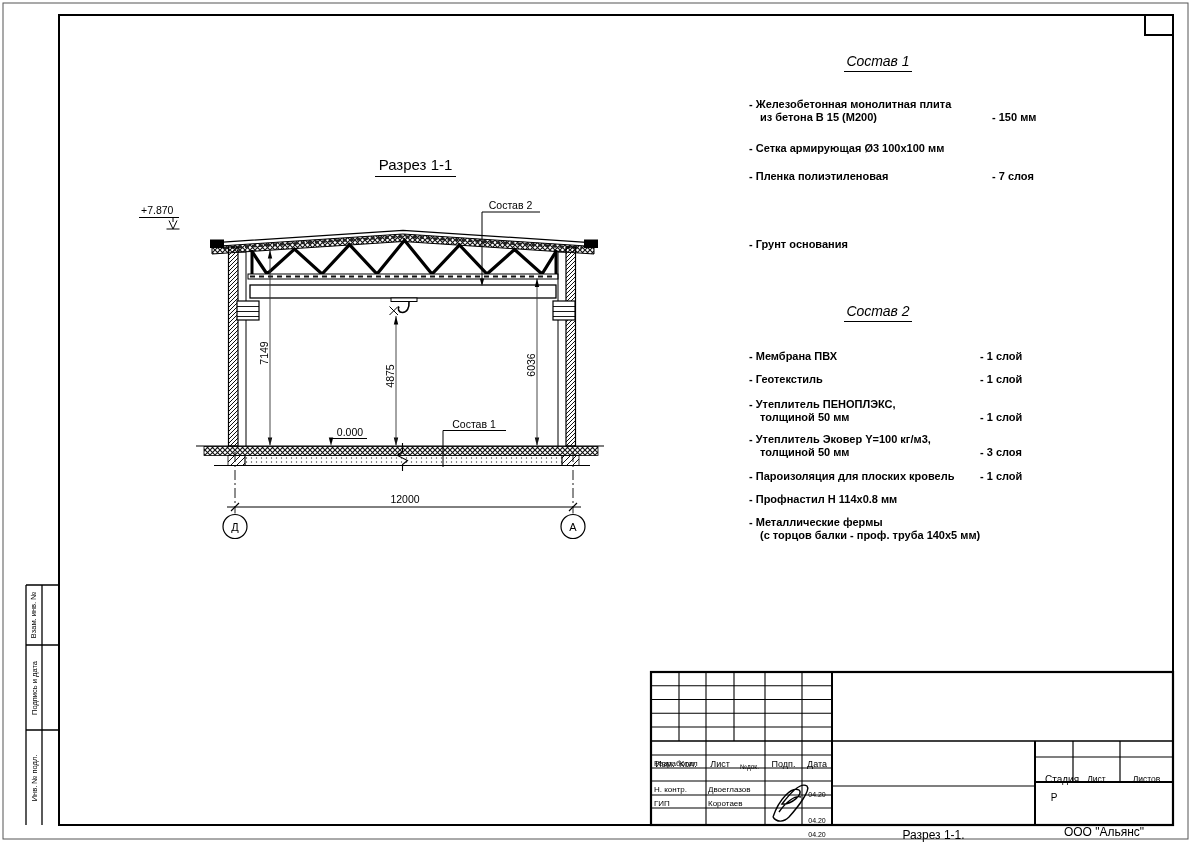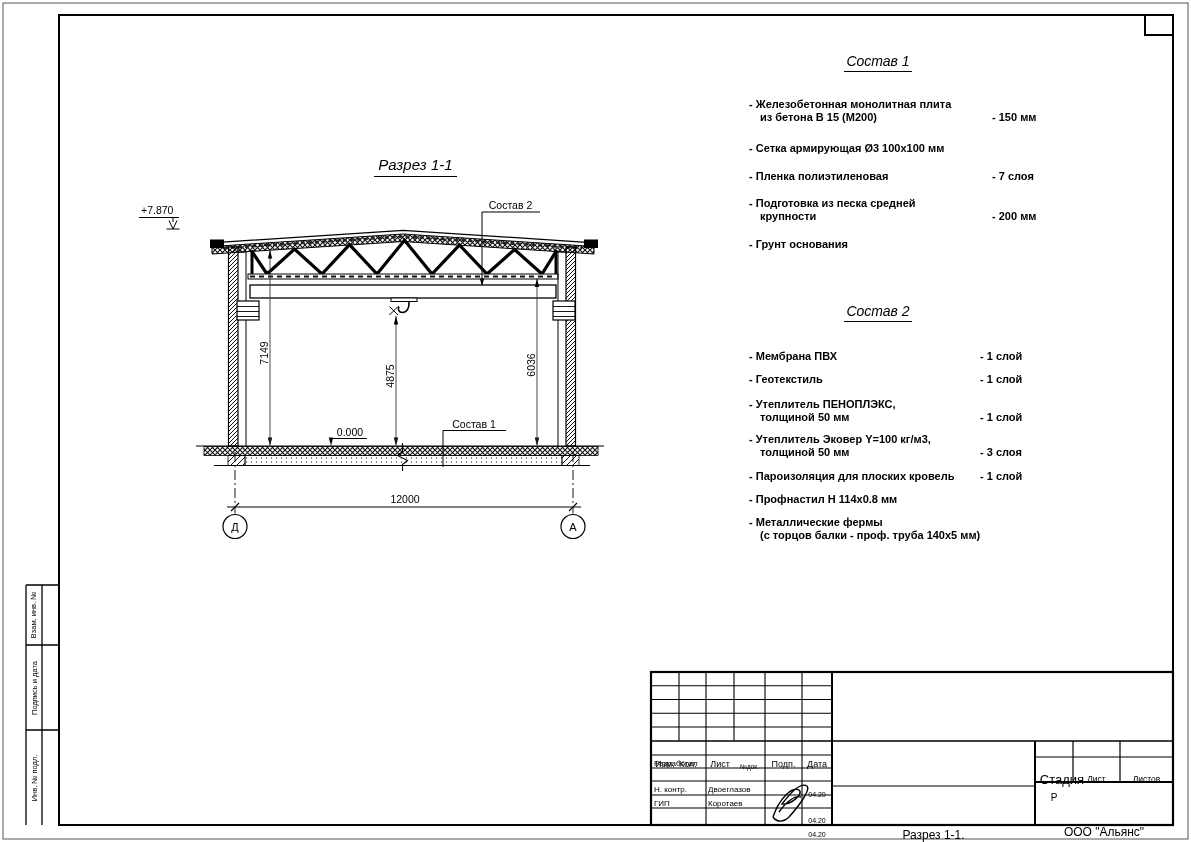--- a/index.html
+++ b/index.html
@@ -1,21 +1,21 @@
 <!DOCTYPE html>
 <html><head>
 <meta charset="utf-8">
 <style>
   html,body{margin:0;padding:0;background:#e8e8e8;}
   .page{position:relative;width:1191px;height:842px;background:#fff;
         font-family:"Liberation Sans",sans-serif;color:#000;overflow:hidden;}
   svg{position:absolute;left:0;top:0;}
   
   .dwg-title{position:absolute;left:363px;top:156px;width:105px;text-align:center;
-             font-size:15px;font-style:italic;}
+             font-size:15px;}
   .dwg-title span{border-bottom:1.3px solid #000;padding:0 4px 3px 4px;}
   
   .materials{position:absolute;left:737px;top:0;width:300px;height:620px;font-size:11px;line-height:13px;}
   .mheading{position:absolute;left:0;width:282px;text-align:center;font-size:14px;font-style:italic;}
   .mheading span{border-bottom:1.2px solid #000;padding:0 2px 2px 2px;}
   .item{position:absolute;left:12px;white-space:nowrap;font-weight:bold;}
   .item .l2{margin-left:11px;}
   .item .val{position:absolute;top:0;white-space:nowrap;}
   .item.v2 .val{top:13px;}
   .c1 .val{left:243px;}
@@ -210,25 +210,20 @@
     <div class="l2">из бетона В 15 (М200)</div>
     <span class="val">- 150 мм</span>
   </div>
   <div class="item" style="top:142px">
     <div class="l1">- Сетка армирующая Ø3 100х100 мм</div>
   </div>
   <div class="item" style="top:170px">
     <div class="l1">- Пленка полиэтиленовая</div>
     <span class="val">- 7 слоя</span>
   </div>
-  <div class="item v2" style="top:197px">
-    <div class="l1">- Подготовка из песка средней</div>
-    <div class="l2">крупности</div>
-    <span class="val">- 200 мм</span>
-  </div>
   <div class="item" style="top:238px">
     <div class="l1">- Грунт основания</div>
   </div>
 </div>
 
 <div class="materials c2">
   <div class="mheading" style="top:305px">
     <span>Состав 2</span>
   </div>
   <div class="item" style="top:350px">
@@ -274,21 +269,21 @@
   <div class="tb date ctr" style="left:802px;top:758.5px;width:30px">04.20</div>
 
   <div class="tb role" style="left:654px;top:784px">Н. контр.</div>
   <div class="tb name" style="left:708px;top:784px">Двоеглазов</div>
   <div class="tb date ctr" style="left:802px;top:784.5px;width:30px">04.20</div>
 
   <div class="tb role" style="left:654px;top:798px">ГИП</div>
   <div class="tb name" style="left:708px;top:798px">Коротаев</div>
   <div class="tb date ctr" style="left:802px;top:798.5px;width:30px">04.20</div>
 
-  <div class="tb ctr" style="left:1035px;top:744px;width:54px;font-size:13px">Стадия</div>
+  <div class="tb ctr" style="left:1035px;top:744px;width:54px;font-size:10px">Стадия</div>
   <div class="tb ctr" style="left:1073px;top:744px;width:47px;font-size:8.5px">Лист</div>
   <div class="tb ctr" style="left:1120px;top:744px;width:53px;font-size:8.5px">Листов</div>
   <div class="tb ctr" style="left:1035px;top:762px;width:38px;font-size:10px">Р</div>
 
   <div class="tb ctr big" style="left:832px;top:800px;width:203px">Разрез 1-1.</div>
   <div class="tb ctr big" style="left:1035px;top:797px;width:138px">ООО "Альянс"</div>
 </div>
 
 <div class="rot" style="left:4px;top:607px;width:60px">Взам. инв. №</div>
 <div class="rot" style="left:-8.5px;top:679.5px;width:85px">Подпись и дата</div>

